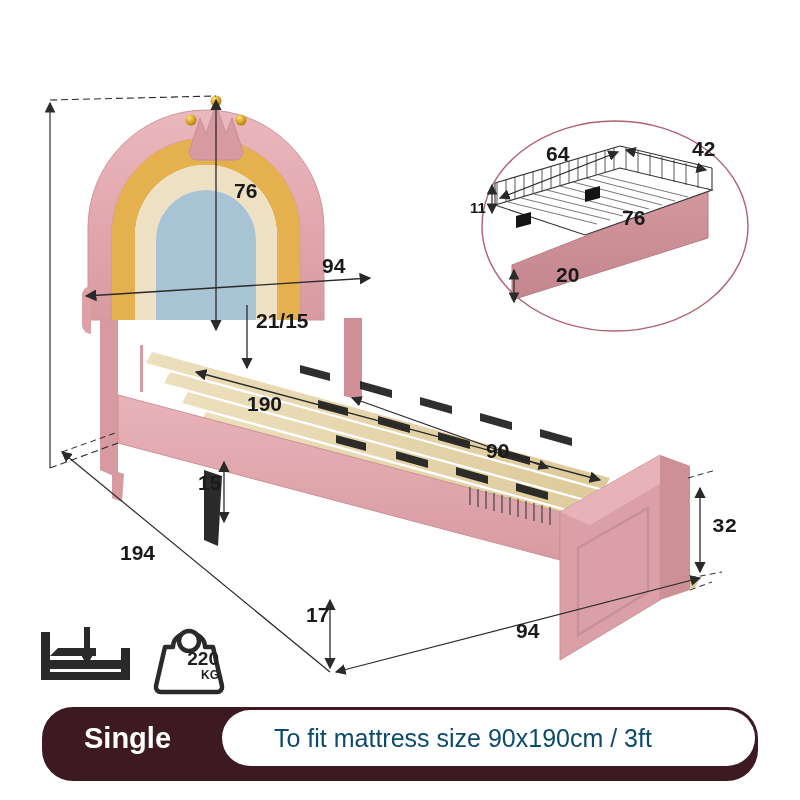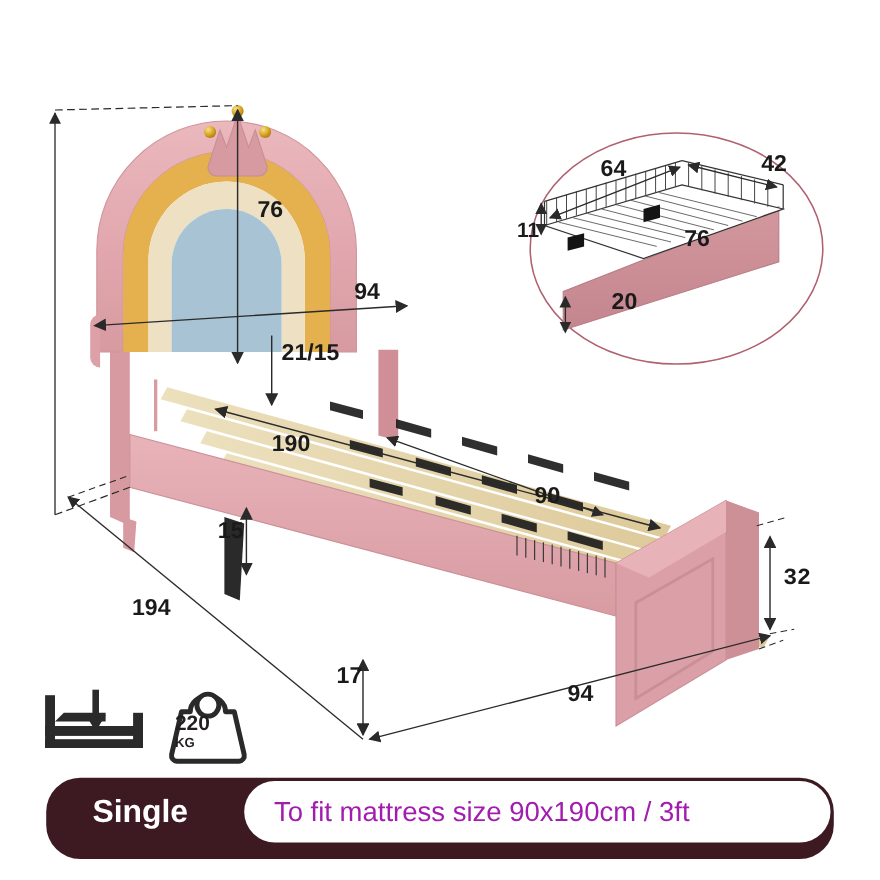--- a/index.html
+++ b/index.html
@@ -23,21 +23,21 @@
 
   .dim{
     position:absolute;
     font-size:21px;font-weight:bold;
     color:#1a1a1a;
     white-space:nowrap;
     font-family:"Liberation Sans", sans-serif;
     text-align:center;
     line-height:1.05;
   }
-  .dim.small{font-size:19px;}
+  .dim.small{font-size:15px;}
   .dim.stack{line-height:1.12;}
 
   
   .banner{
     position:absolute;
     left:42px;top:707px;
     width:716px;height:74px;
     border-radius:31px;
     background:#3d1a22;
     box-sizing:border-box;
@@ -51,30 +51,30 @@
     box-sizing:border-box;
     display:flex;align-items:center;
   }
   .banner-label{
     position:absolute;left:42px;top:0;height:62px;
     display:flex;align-items:center;
     font-size:29px;font-weight:bold;color:#ffffff;
     font-family:"Liberation Sans", sans-serif;
   }
   .banner-text{
-    padding-left:27px;
-    font-size:25px;color:#a21caf;
+    padding-left:52px;
+    font-size:25px;color:#0c4a6e;
     font-family:"Liberation Sans", sans-serif;
   }
 
   .icon-weight-num{
     position:absolute;
     font-weight:bold;font-size:17px;color:#231f20;
     font-family:"Liberation Sans", sans-serif;
-    text-align:left;width:60px;
+    text-align:right;width:60px;
   }
 </style>
 </head>
 <body>
 
 <div id="stage">
 
 
   <svg id="scene" viewBox="0 0 800 800">
     <defs>

